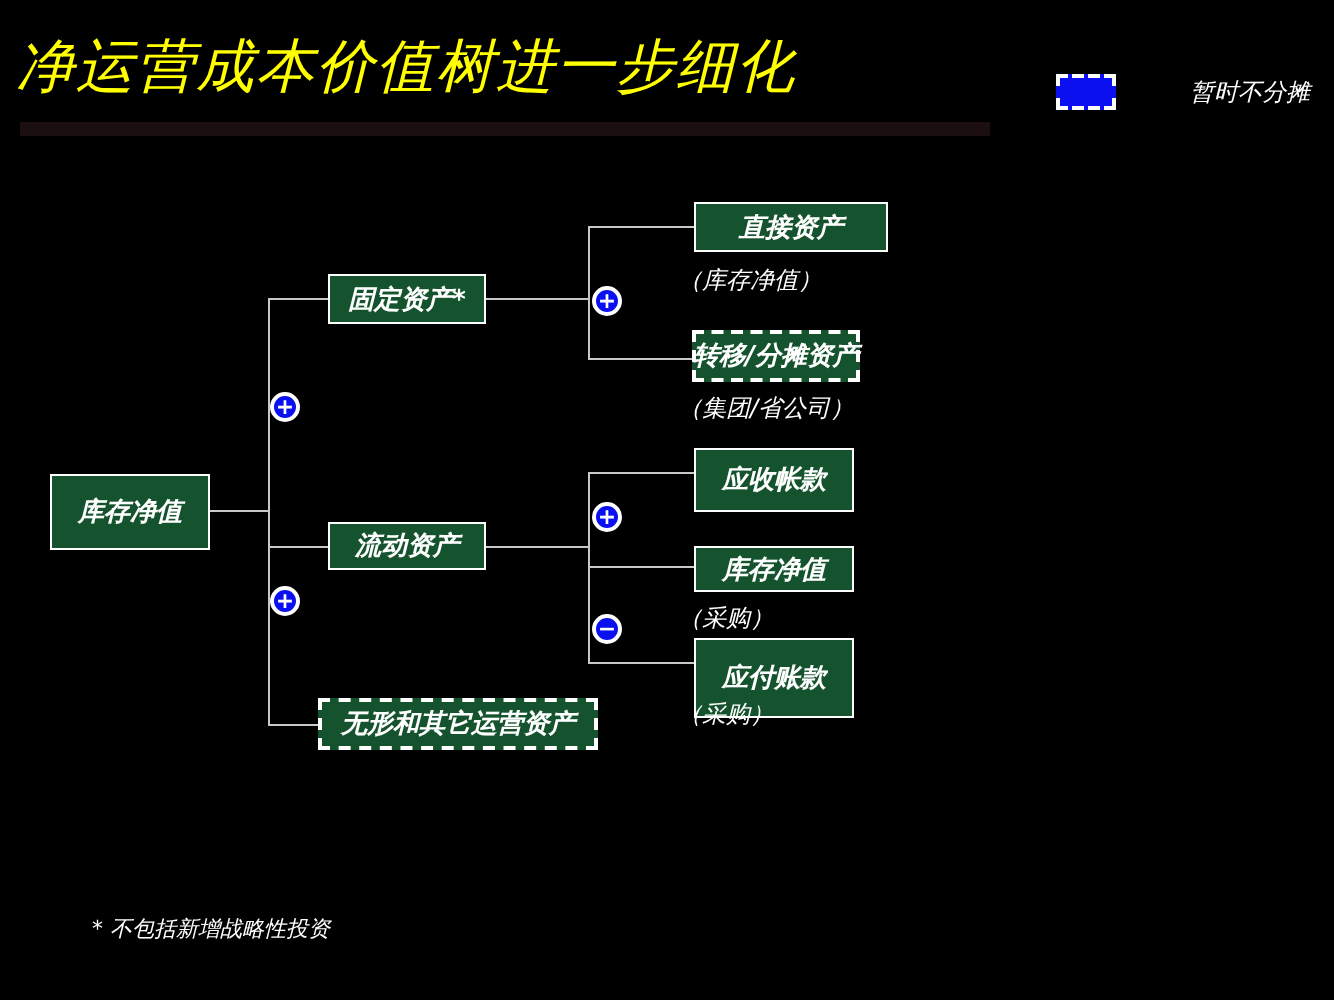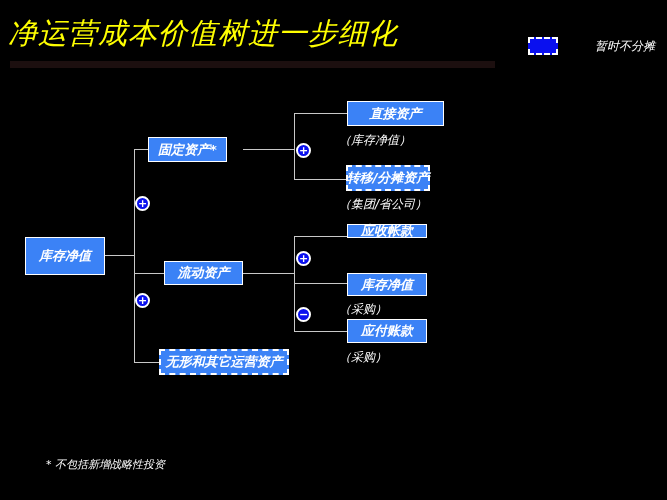--- a/index.html
+++ b/index.html
@@ -16,21 +16,21 @@
     position:absolute;left:10px;top:61px;width:485px;height:7px;
     background:#1c0f0f;
   }
   .legend{position:absolute;left:528px;top:37px;display:flex;align-items:center;gap:28px;}
   .legend-swatch{
     width:26px;height:14px;background:#0a10ef;border:2px dashed #ffffff;
   }
   .legend-label{margin-left:9px;color:#ffffff;font-size:12px;font-style:italic;white-space:nowrap;}
 
   .node{
-    position:absolute;background:#3b82f6;border:1px solid #ffffff;
+    position:absolute;background:#14532d;border:1px solid #ffffff;
     color:#ffffff;font-size:13px;font-style:italic;font-weight:bold;
     display:flex;align-items:center;justify-content:center;
     white-space:nowrap;box-sizing:border-box;
   }
   .node.dashed{border:2px dashed #ffffff;}
   .sub{
     position:absolute;color:#ffffff;font-size:12px;font-style:italic;
     white-space:nowrap;
   }
   .hline,.vline{position:absolute;background:#c8c8c8;}
@@ -78,33 +78,33 @@
   <div class="hline" style="left:294px;top:331px;width:53px;"></div>
 
   <div class="op" style="left:135px;top:196px;">+</div>
   <div class="op" style="left:135px;top:293px;">+</div>
   <div class="op" style="left:296px;top:143px;">+</div>
   <div class="op" style="left:296px;top:251px;">+</div>
   <div class="op" style="left:296px;top:307px;">−</div>
 
   <div class="node" style="left:25px;top:237px;width:80px;height:38px;">库存净值</div>
 
-  <div class="node" style="left:148px;top:137px;width:79px;height:25px;">固定资产*</div>
+  <div class="node" style="left:164px;top:137px;width:79px;height:25px;">固定资产*</div>
   <div class="node" style="left:164px;top:261px;width:79px;height:24px;">流动资产</div>
-  <div class="node dashed" style="left:159px;top:349px;width:130px;height:26px;">无形和其它运营资产</div>
+  <div class="node dashed" style="left:159px;top:349px;width:140px;height:26px;">无形和其它运营资产</div>
 
   <div class="node" style="left:347px;top:101px;width:97px;height:25px;">直接资产</div>
   <div class="sub" style="left:339px;top:132px;">（库存净值）</div>
 
   <div class="node dashed" style="left:346px;top:165px;width:84px;height:26px;">转移/分摊资产</div>
   <div class="sub" style="left:339px;top:196px;">（集团/省公司）</div>
 
-  <div class="node" style="left:347px;top:224px;width:80px;height:14px;">应收帐款</div>
+  <div class="node" style="left:347px;top:224px;width:80px;height:32px;">应收帐款</div>
 
   <div class="node" style="left:347px;top:273px;width:80px;height:23px;">库存净值</div>
   <div class="sub" style="left:339px;top:301px;">（采购）</div>
 
-  <div class="node" style="left:347px;top:319px;width:80px;height:24px;">应付账款</div>
+  <div class="node" style="left:347px;top:319px;width:80px;height:40px;">应付账款</div>
   <div class="sub" style="left:339px;top:349px;">（采购）</div>
 
   <div class="footnote">* 不包括新增战略性投资</div>
 
 </div>
 
 </body></html>

